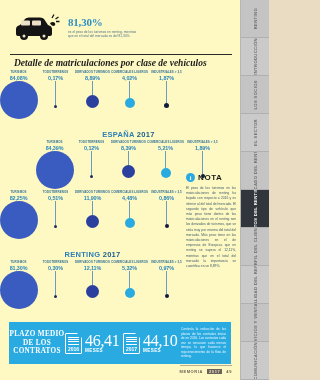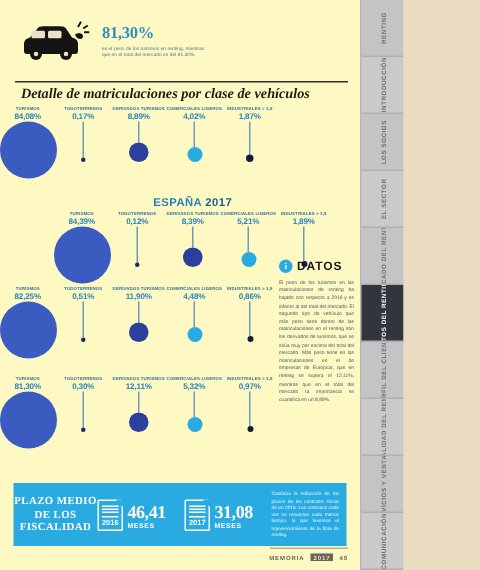--- a/index.html
+++ b/index.html
@@ -195,21 +195,21 @@
     position: absolute; left: 3px; top: 4px; right: 3px;
   }
   .doc-icon .lines i {
     display: block; height: 1px; background: #fff; margin-bottom: 1.4px;
   }
   .doc-year {
     position: absolute; left: 0; right: 0; bottom: 2px;
     text-align: center; font-size: 5px; font-weight: bold; color: #fff;
   }
   .big-num {
-    font-size: 12px; font-weight: bold; color: #fff;
+    font-size: 16px; font-weight: normal; color: #fff;
     font-family: "Liberation Serif", serif; letter-spacing: -.3px;
     line-height: 14px;
   }
   .unit { font-size: 4.6px; font-weight: bold; color: #fff; letter-spacing: .4px; }
   .panel-note {
     flex: 1;
     font-size: 3.2px; line-height: 4.6px; color: #eaf7ff;
     padding-right: 5px; text-align: justify;
   }
 
@@ -355,20 +355,21 @@
             </div>
             <div class="col">
               <div class="col-label">INDUSTRIALES &gt; 3,5</div>
               <div class="col-value">0,86%</div>
               <div class="stem" style="height: 23px;"></div>
               <div class="dot" style="width: 4px; height: 4px; background: rgb(18, 26, 61);"></div>
             </div>
           </div>
         </div>
         <div class="group" style="top: 250px;">
+          <div class="group-title"><span>RENTING</span> <b>2017</b></div>
           <div class="bubbles">
             <div class="col">
               <div class="col-label">TURISMOS</div>
               <div class="col-value">81,30%</div>
               <div class="stem" style="height: 0px;"></div>
               <div class="dot" style="width: 38px; height: 38px; background: rgb(58, 92, 192);"></div>
             </div>
             <div class="col">
               <div class="col-label">TODOTERRENOS</div>
               <div class="col-value">0,30%</div>
@@ -393,27 +394,27 @@
               <div class="stem" style="height: 23px;"></div>
               <div class="dot" style="width: 4px; height: 4px; background: rgb(18, 26, 61);"></div>
             </div>
           </div>
         </div>
       </div>
 
     <div class="nota">
       <div class="nota-head">
         <div class="nota-badge">i</div>
-        <div class="nota-title">DATOS</div>
+        <div class="nota-title">NOTA</div>
       </div>
       <div class="nota-body">El peso de los turismos en las matriculaciones de renting ha bajado con respecto a 2016 y es inferior al del total del mercado. El segundo tipo de vehículo que más peso tiene dentro de las matriculaciones en el renting son los derivados de turismos, que se sitúa muy por encima del total del mercado. Más peso tiene en las matriculaciones en el de empresas de Europcar, que en renting se supera el 12,11%, mientras que en el total del mercado la importancia se cuantifica en un 8,89%.</div>
     </div>
 
     <div class="panel">
-      <div class="panel-title">PLAZO MEDIO DE LOS FISCALIDAD</div>
+      <div class="panel-title">PLAZO MEDIO DE LOS CONTRATOS</div>
 
       <div class="panel-item">
         <div class="doc-icon">
           <div class="sheetbox"></div>
           <div class="fold"></div>
           <div class="lines">
               <i></i>
               <i></i>
               <i></i>
               <i></i>
@@ -432,21 +433,21 @@
           <div class="fold"></div>
           <div class="lines">
               <i></i>
               <i></i>
               <i></i>
               <i></i>
             </div>
           <div class="doc-year">2017</div>
         </div>
         <div>
-          <div class="big-num">31,08</div>
+          <div class="big-num">44,10</div>
           <div class="unit">MESES</div>
         </div>
       </div>
 
       <div class="panel-note">Continúa la reducción de los plazos de los contratos iniciar de en 2016. Los contratos cada vez se renuevan cada menos tiempo, lo que favorece el rejuvenecimiento de la flota de renting.</div>
     </div>
 
     <div class="footer-line"></div>
     <div class="footer">
       <span>MEMORIA</span>

